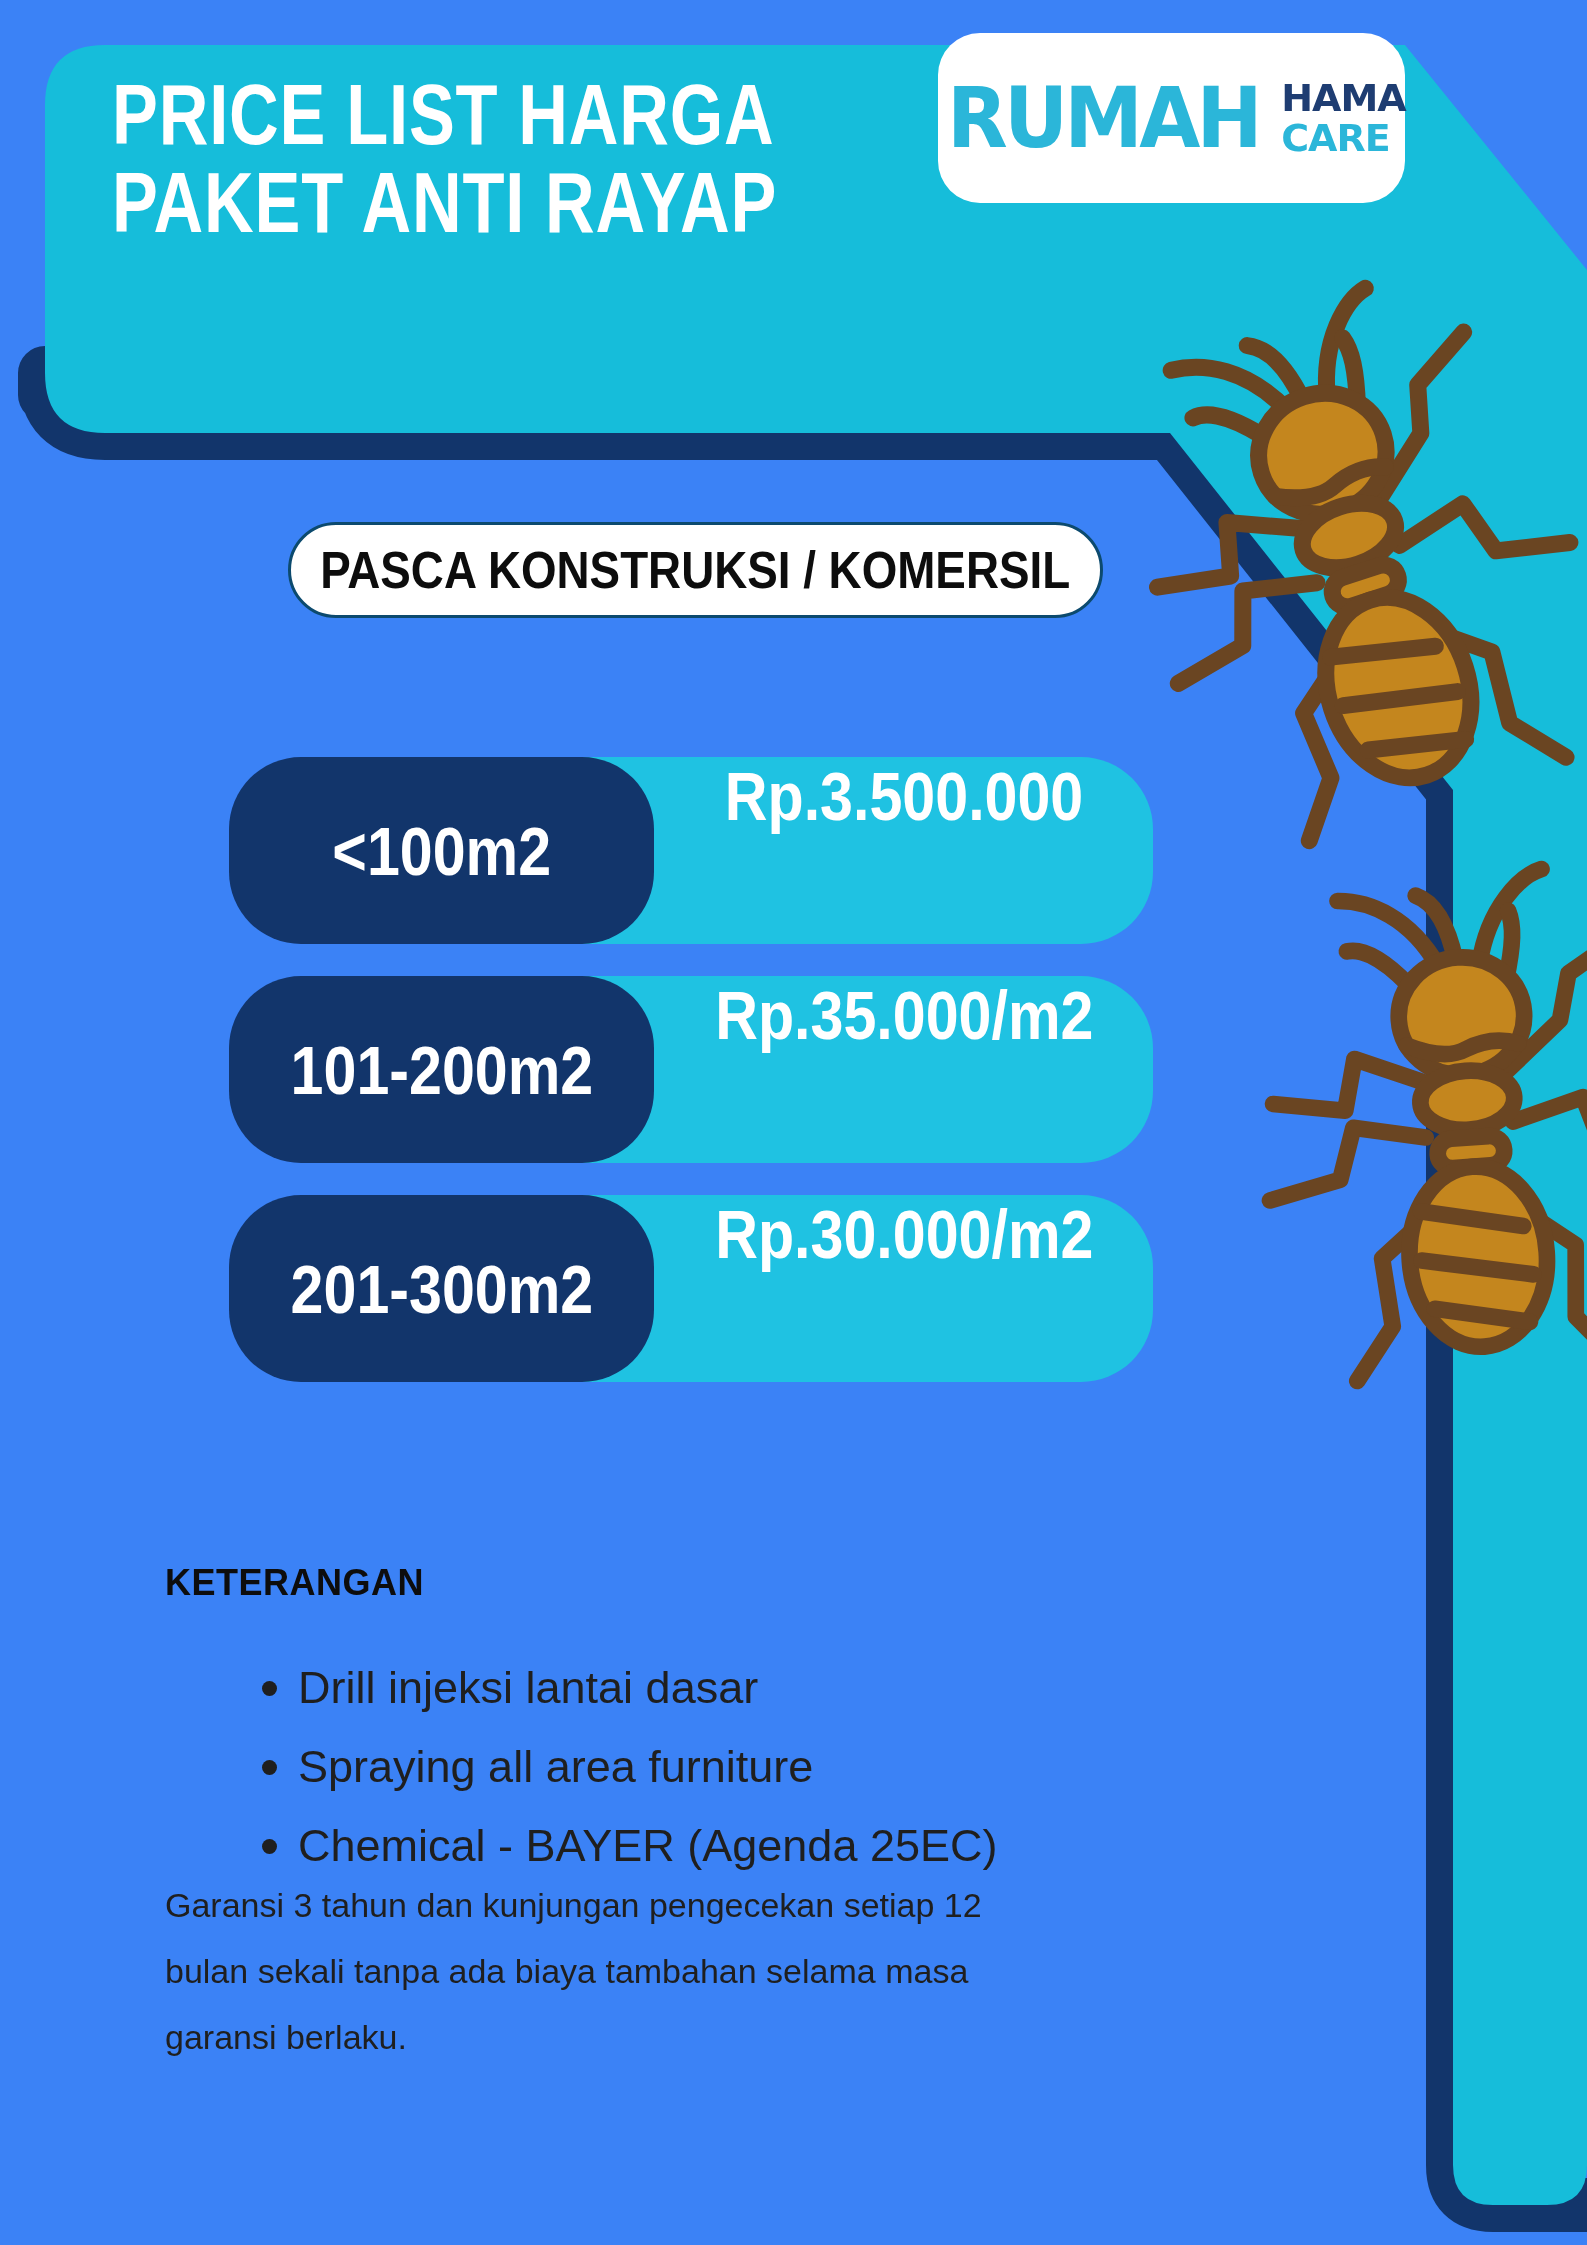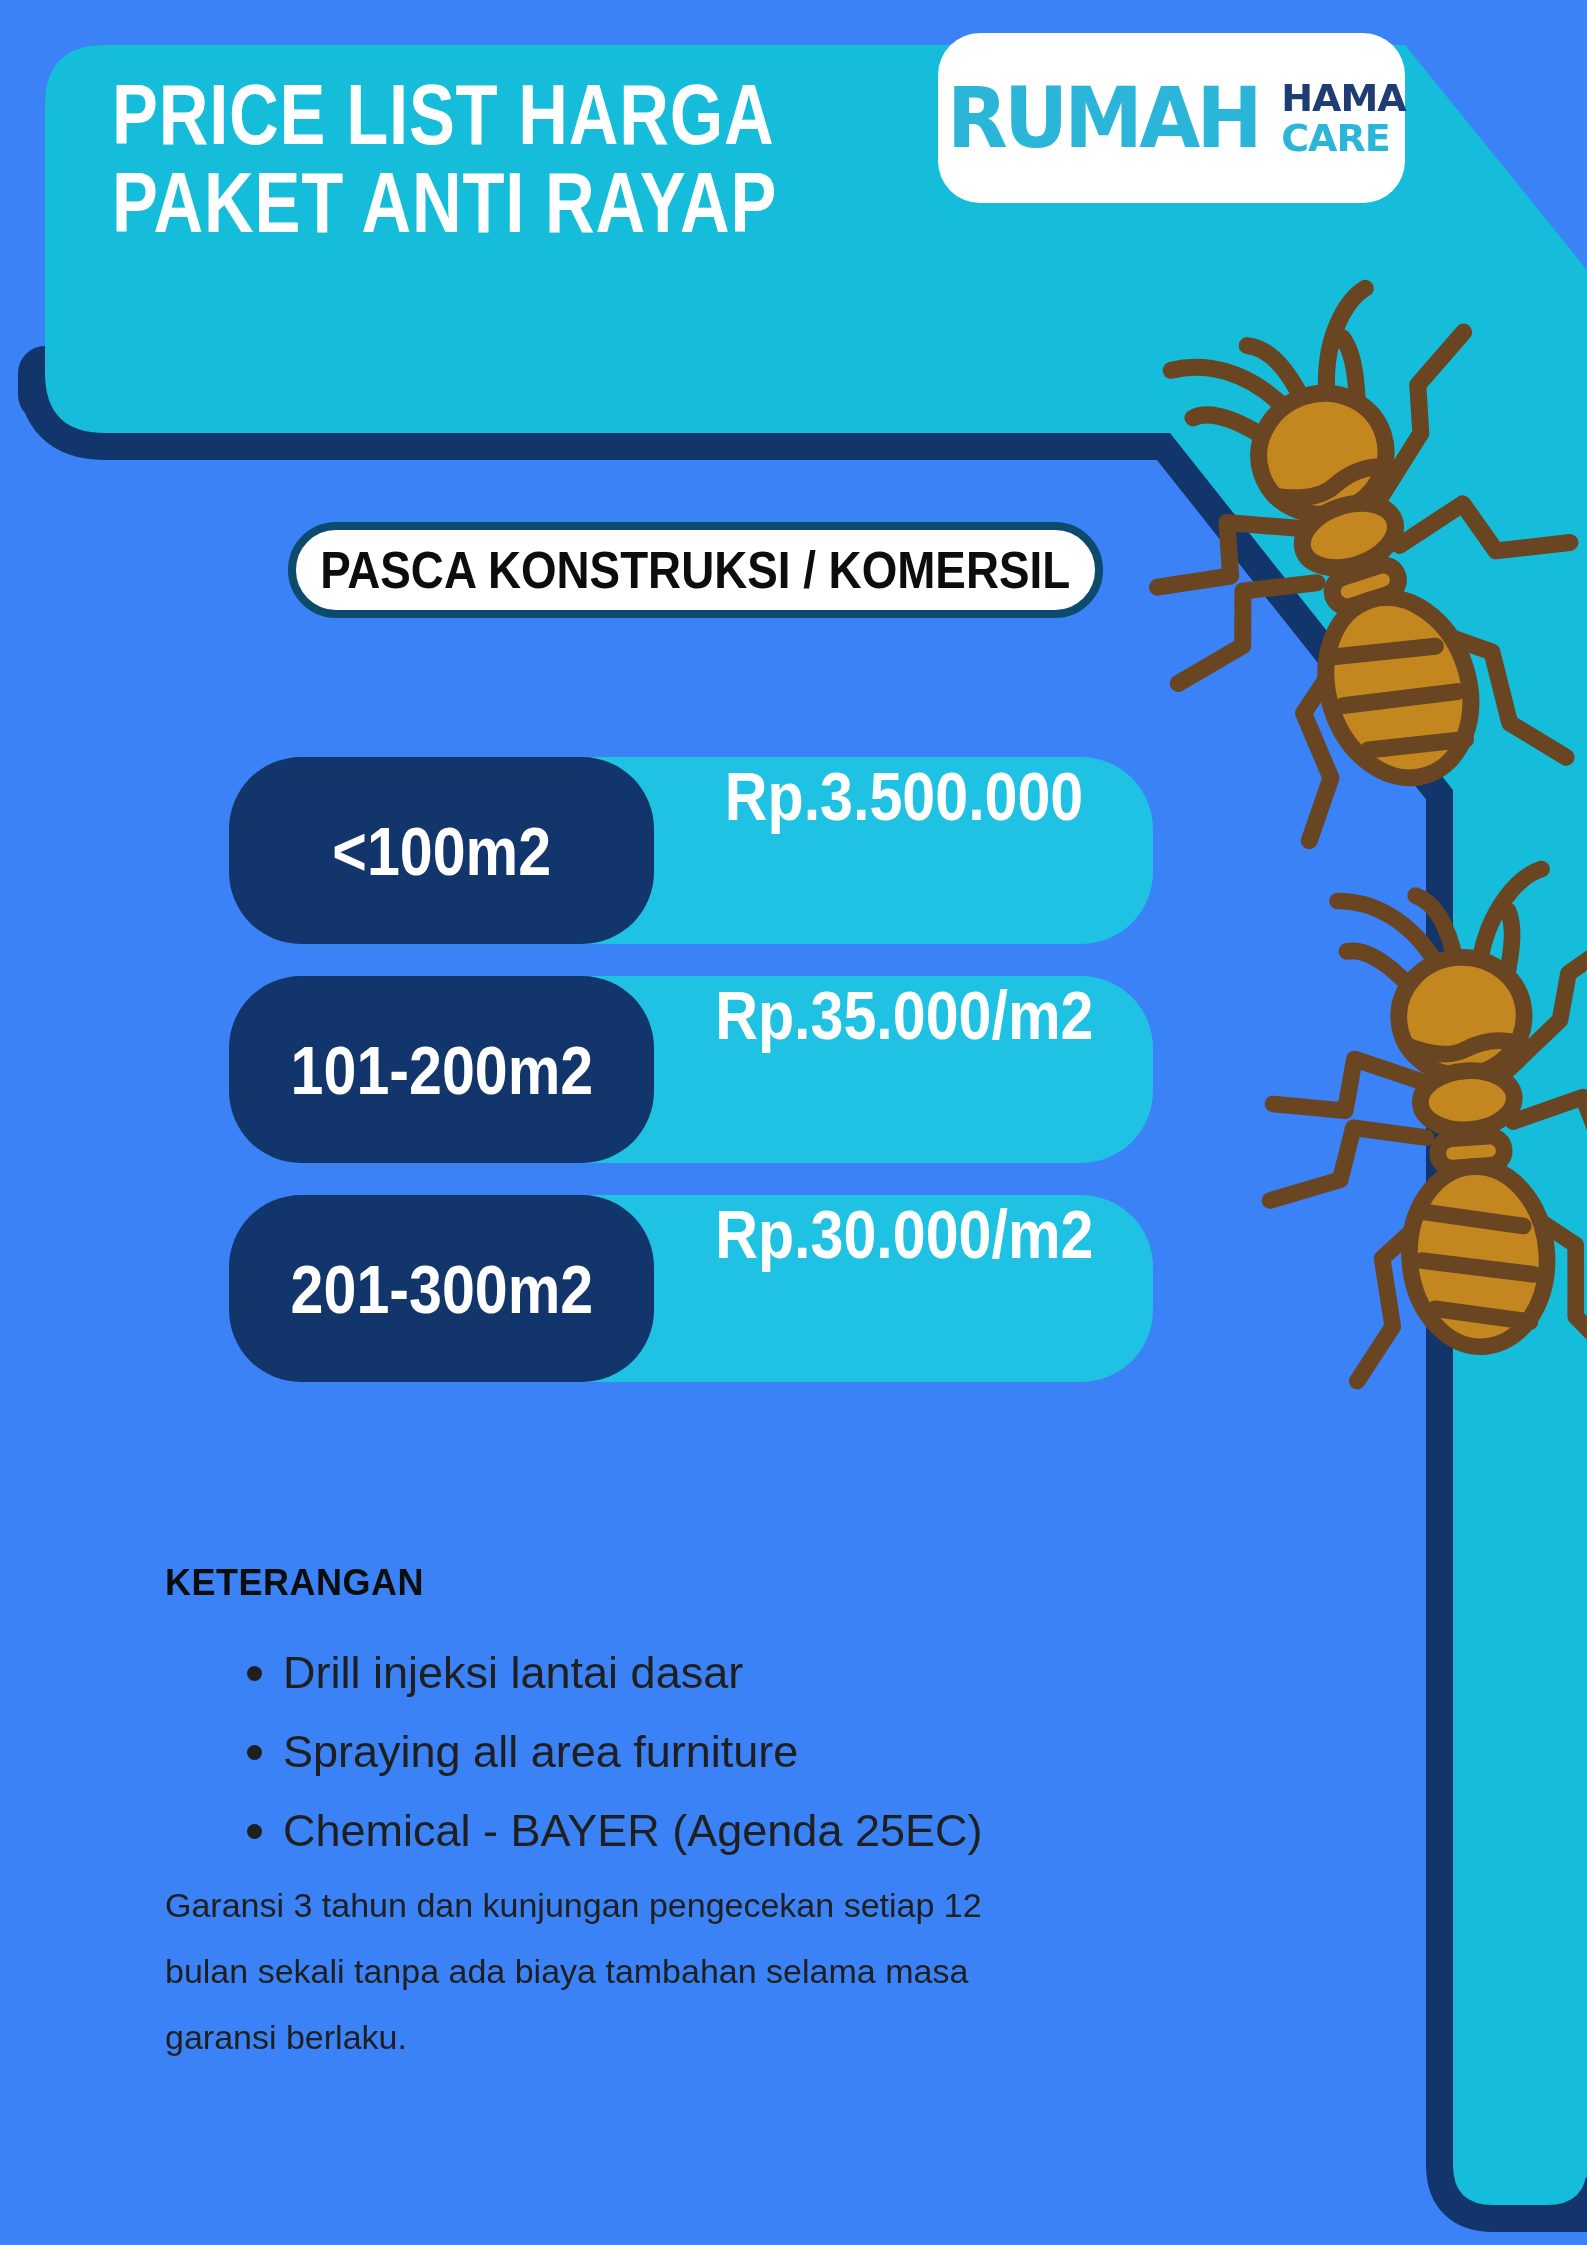--- a/index.html
+++ b/index.html
@@ -25,21 +25,21 @@
   .logo-stack .w3{color:#2bb6d9;}
 
   
   .title{position:absolute;left:112px;top:70px;color:#ffffff;font-weight:bold;}
   .title .line{display:block;font-size:86px;line-height:88px;transform:scaleX(0.8);
     transform-origin:left center;white-space:nowrap;letter-spacing:1px;}
 
   
   .category-pill{
     position:absolute;left:288px;top:522px;width:815px;height:96px;background:#ffffff;
-    border:8px solid #0c4a6e;border-radius:52px;box-sizing:border-box;
+    border:3px solid #0c4a6e;border-radius:52px;box-sizing:border-box;
     display:flex;align-items:center;justify-content:center;
   }
   .category-pill span{font-size:52px;font-weight:bold;color:#0d0d0d;
     transform:scaleX(0.88);white-space:nowrap;}
 
   
   .price-row{position:absolute;left:229px;width:924px;height:187px;}
   .row-0{top:757px;} .row-1{top:976px;} .row-2{top:1195px;}
   .price-pill{
     position:absolute;right:0;top:0;left:231px;height:187px;background:#1fc2e2;
@@ -49,21 +49,21 @@
   .area-pill{
     position:absolute;left:0;top:0;width:425px;height:187px;background:#12356b;
     border-radius:72px;display:flex;align-items:center;justify-content:center;
   }
   .pill-text{color:#ffffff;font-weight:bold;font-size:68px;white-space:nowrap;
     transform:scaleX(0.87);}
 
   
   .notes-heading{position:absolute;left:165px;top:1562px;font-size:36px;
     font-weight:bold;color:#0d0d0d;letter-spacing:0.5px;}
-  .notes-list{position:absolute;left:165px;top:1648px;margin:0;padding:0;list-style:none;}
+  .notes-list{position:absolute;left:165px;top:1648px;margin:15px;padding:0;list-style:none;}
   .notes-list li{
     position:relative;padding-left:118px;font-size:45px;line-height:50px;
     margin-bottom:29px;color:#1f1f1f;white-space:nowrap;
   }
   .notes-list li::before{
     content:"";position:absolute;left:82px;top:18px;width:15px;height:15px;
     border-radius:50%;background:#1f1f1f;
   }
   .guarantee{position:absolute;left:165px;top:1872px;width:880px;font-size:34px;
     line-height:66px;color:#1f1f1f;}

